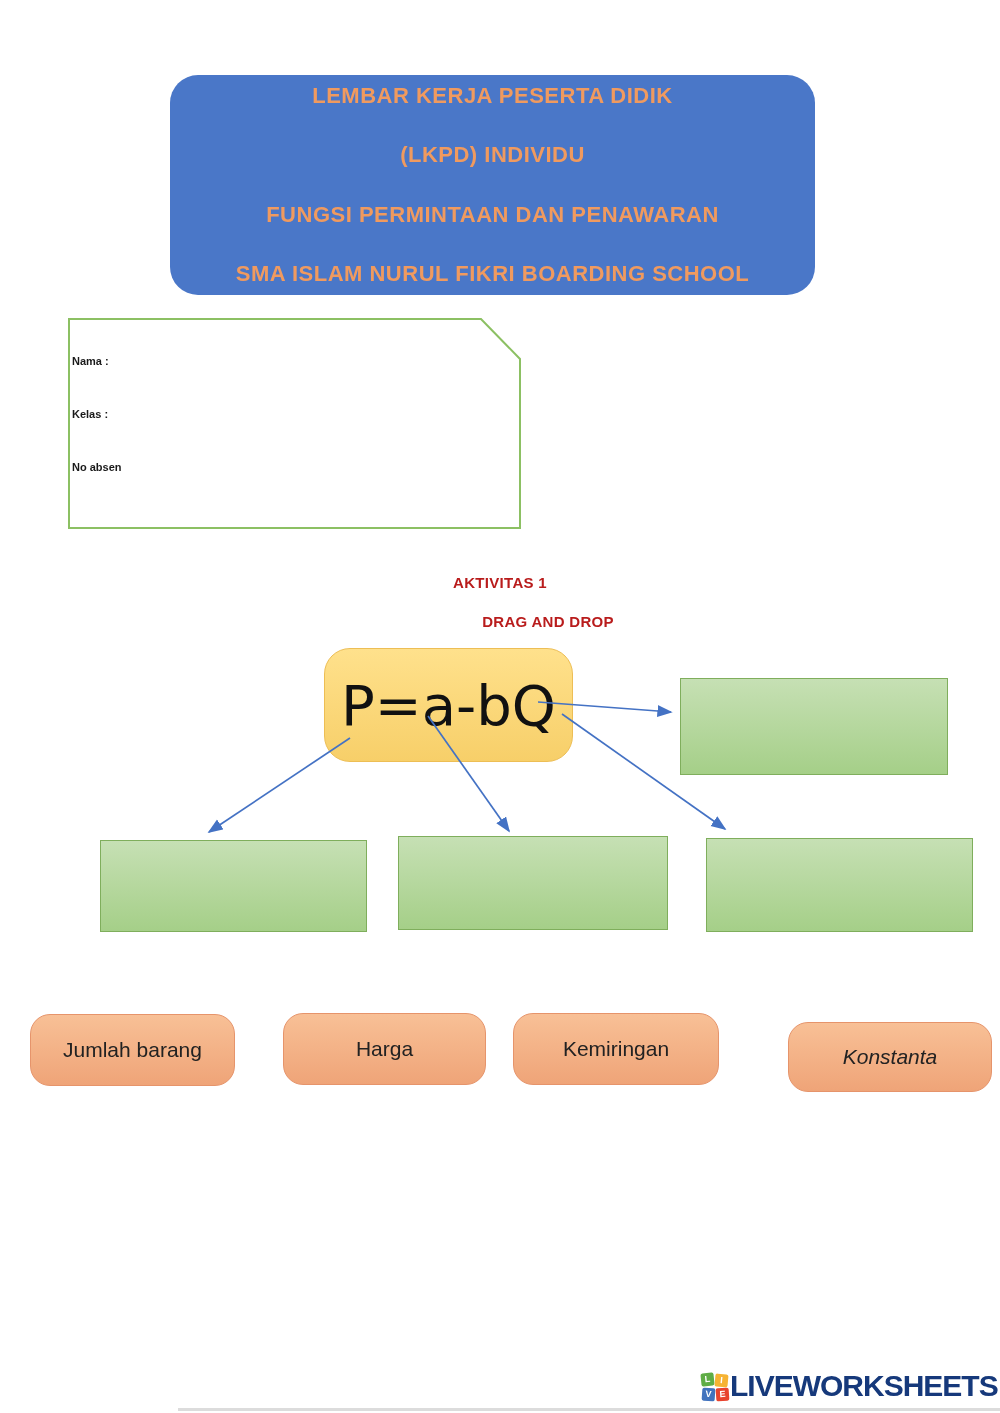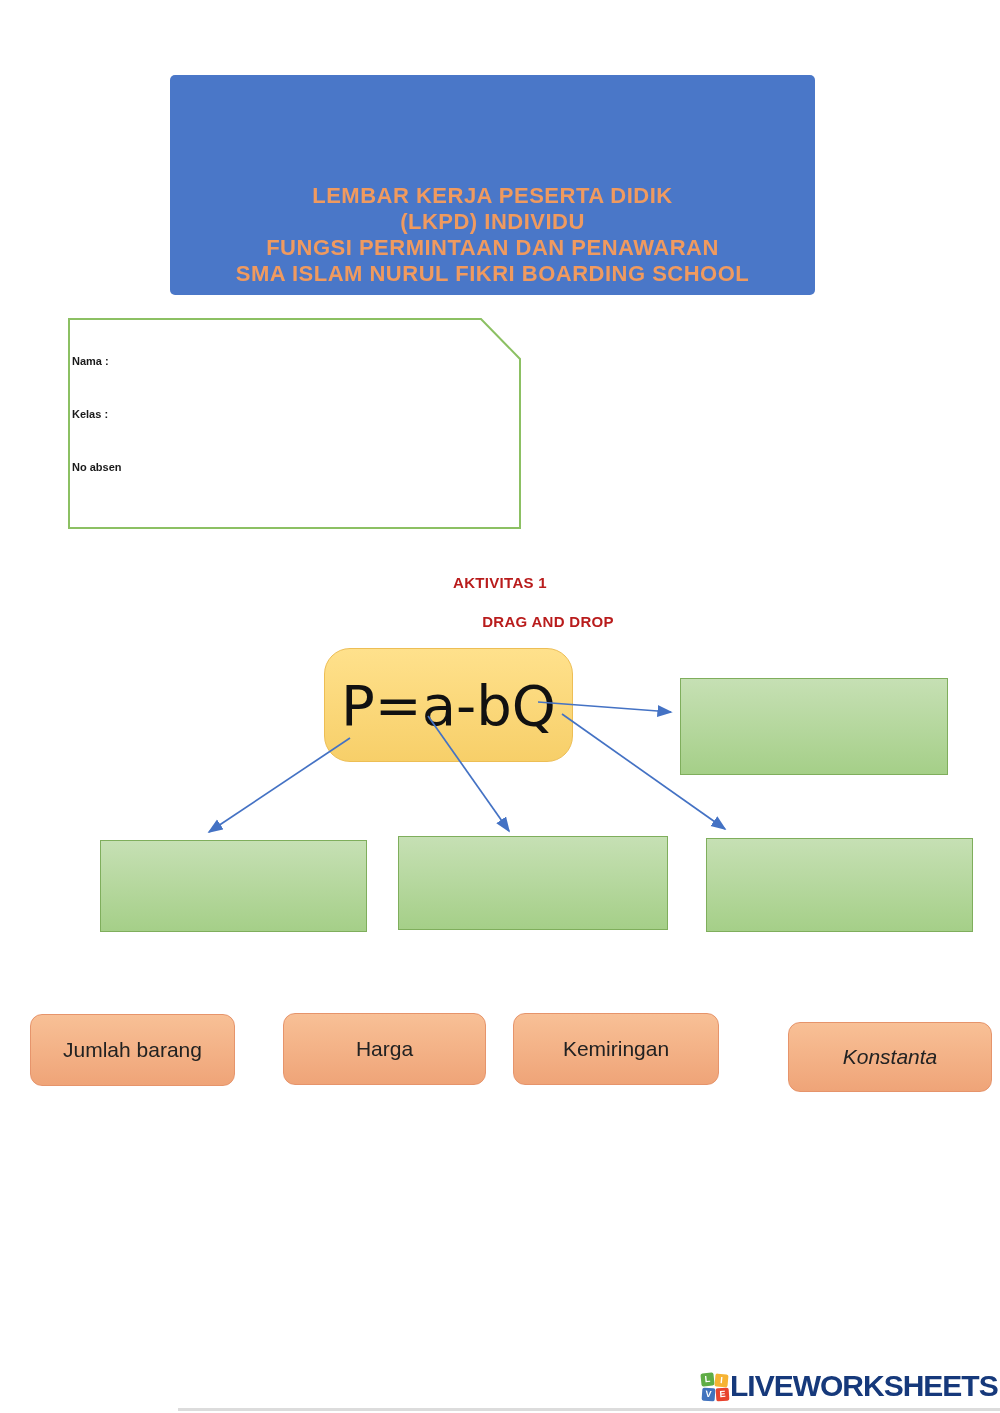--- a/index.html
+++ b/index.html
@@ -11,27 +11,28 @@
     overflow: hidden;
     font-family: "Liberation Sans", sans-serif;
   }
 
   
   .header-banner {
     position: absolute;
     left: 170px; top: 75px;
     width: 645px; height: 220px;
     background: #4a77c8;
-    border-radius: 5px;
+    border-radius: 28px;
     display: flex;
     flex-direction: column;
-    justify-content: flex-end;
+    justify-content: space-between;
     align-items: center;
     padding: 8px 12px;
     box-sizing: border-box;
+    gap: 12px;
   }
   .header-line {
     color: #f09a5f;
     font-weight: bold;
     font-size: 22px;
     letter-spacing: 0.5px;
     text-align: center;
     white-space: nowrap;
   }
 
@@ -104,21 +105,21 @@
     left: 0; top: 0;
     width: 1000px; height: 1413px;
     pointer-events: none;
   }
 
   
   .drag-item {
     position: absolute;
     background: linear-gradient(180deg, #f8c096 0%, #efa478 100%);
     border: 1px solid #e6946b;
-    border-radius: 12px;
+    border-radius: 20px;
     display: flex;
     align-items: center;
     justify-content: center;
     color: #222222;
     font-size: 21px;
     box-sizing: border-box;
     cursor: grab;
   }
   .item-0 { left: 30px;  top: 1014px; width: 205px; height: 72px; }
   .item-1 { left: 283px; top: 1013px; width: 203px; height: 72px; }

